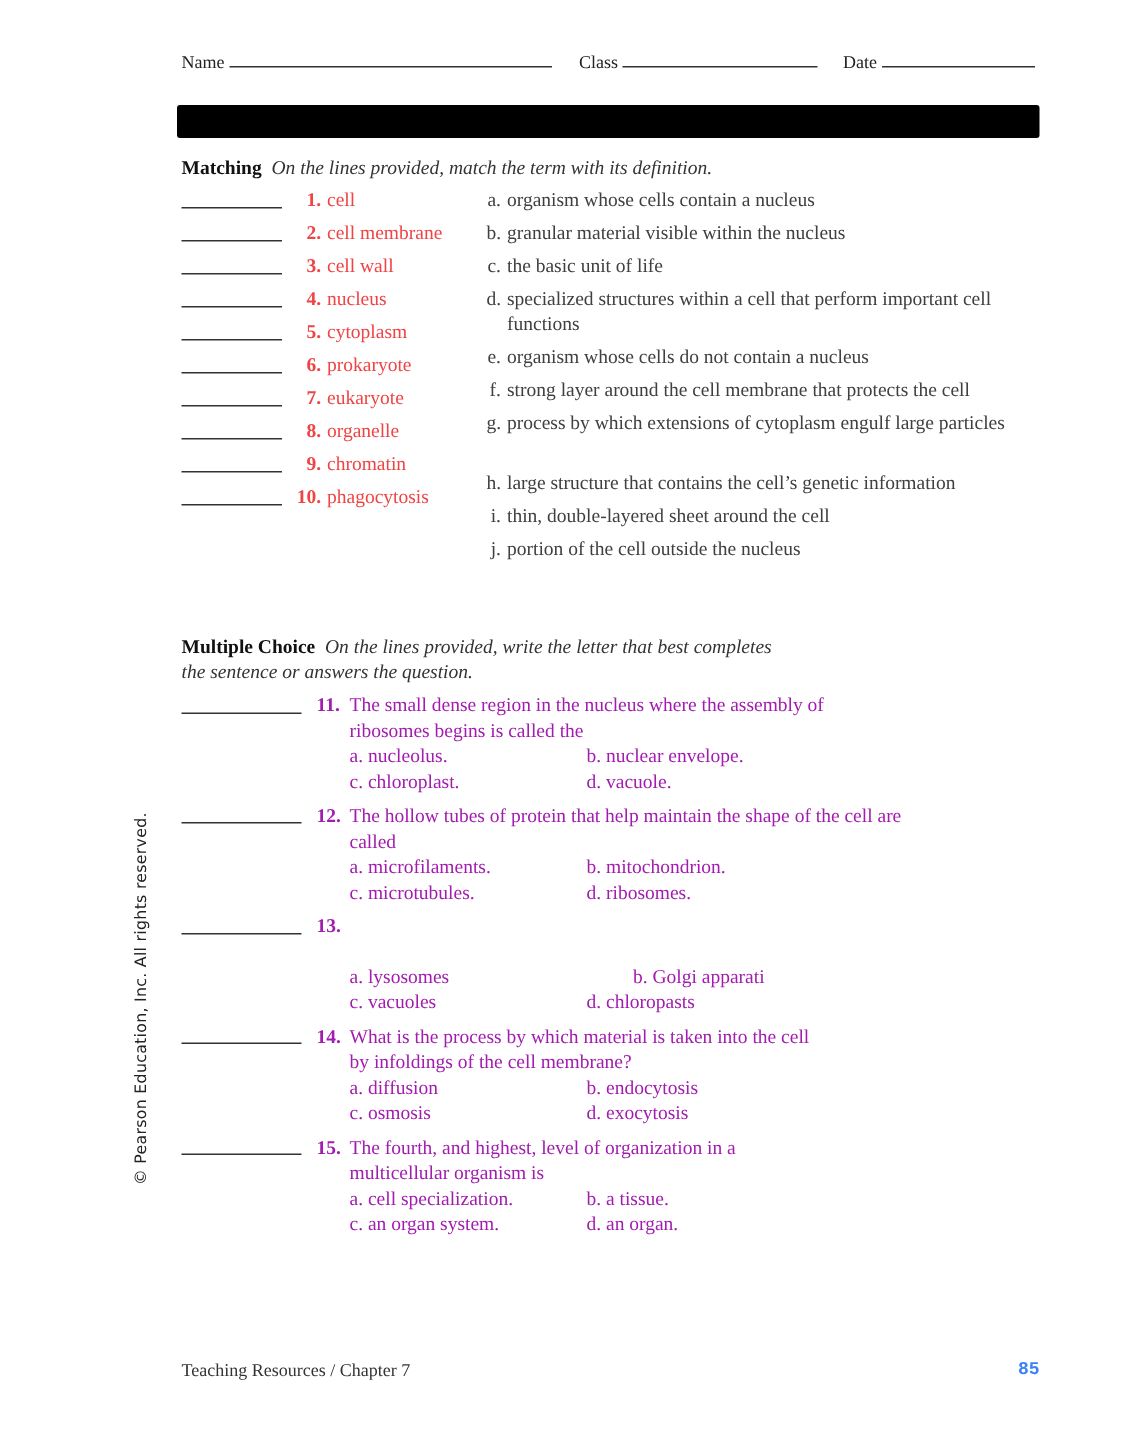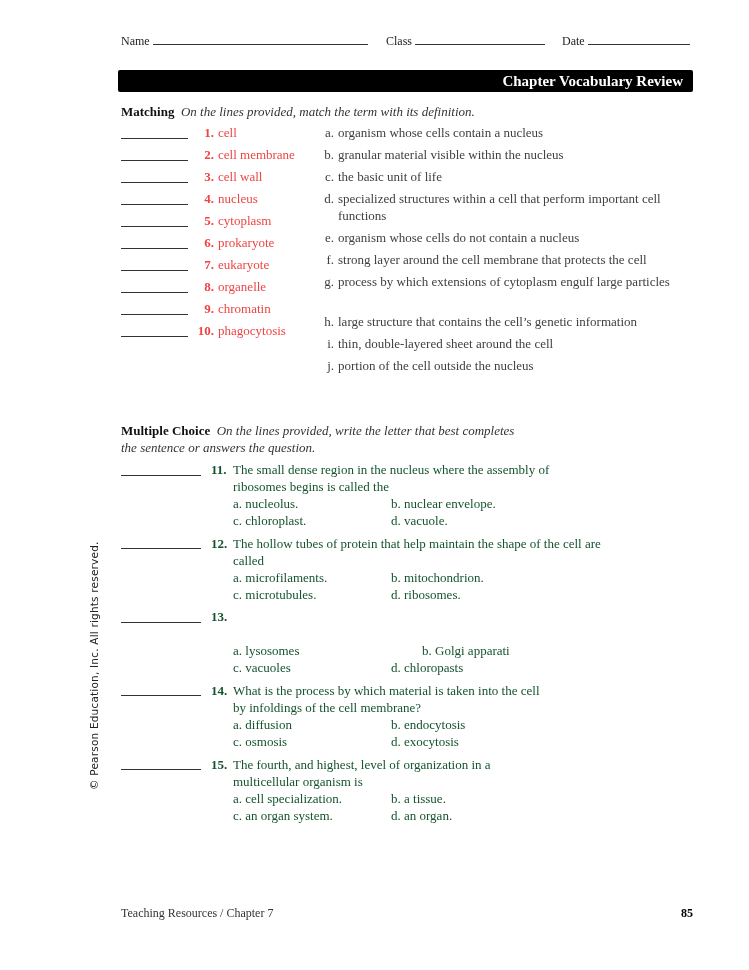--- a/index.html
+++ b/index.html
@@ -23,46 +23,45 @@
 
     
     .blank { border-bottom: 1px solid #333; height: 1px; }
     .term { font-size: 13px; white-space: nowrap; color: #ef4444; }
     .term .num { font-weight: bold; display: inline-block; width: 22px; text-align: right; margin-right: 4px; }
     .def { font-size: 13px; color: #404040; line-height: 17px; width: 360px; }
     .def .let { display: inline-block; width: 14px; text-align: right; margin-right: 4px; vertical-align: top; }
     .def .txt { display: inline-block; width: 340px; vertical-align: top; }
 
     
-    .q { font-size: 13px; color: #14532d; line-height: 17px; }
+    .q { font-size: 13px; color: #a21caf; line-height: 17px; }
     .q .qnum { position: absolute; left: 0; top: 0; font-weight: bold; }
     .q .stem { position: absolute; left: 22px; top: 0; width: 370px; }
     .q .opt { position: absolute; white-space: nowrap; }
 
     .vert { left: 88px; top: 790px; transform-origin: 0 0; transform: rotate(-90deg);
             font-family: "DejaVu Sans", sans-serif; font-size: 10.5px; color: #222; white-space: nowrap; letter-spacing: 0.2px; }
 
     .footer { top: 906px; font-size: 12px; color: #333; }
-    .pagenum { top: 906px; right: 56px; font-size: 12px; font-weight: bold; color: #000000; }
+    .pagenum { top: 906px; right: 56px; font-size: 12px; font-weight: bold; color: #3b82f6; font-family: Liberation Mono, monospace; }
   </style>
 </head>
 <body>
 
 <div class="abs hdr" style="left:121px;">
   <span>Name</span><span class="line" style="width:215px;"></span>
 </div>
 <div class="abs hdr" style="left:386px;">
   <span>Class</span><span class="line" style="width:130px;"></span>
 </div>
 <div class="abs hdr" style="left:562px;">
   <span>Date</span><span class="line" style="width:102px;"></span>
 </div>
 
 <div class="abs banner">
-  <span class="r">Chapter Vocabulary Review</span>
 </div>
 
 <div class="abs sec-title" style="left:121px; top:104px;">
   <b>Matching</b>&nbsp;
   <i>On the lines provided, match the term with its definition.</i>
 </div>
 
 <div>
   <div class="abs blank" style="left:121px; top:137px; width:67px;"></div>
   <div class="abs term" style="left:192px; top:125px;"><span class="num">1.</span><span>cell</span></div>

